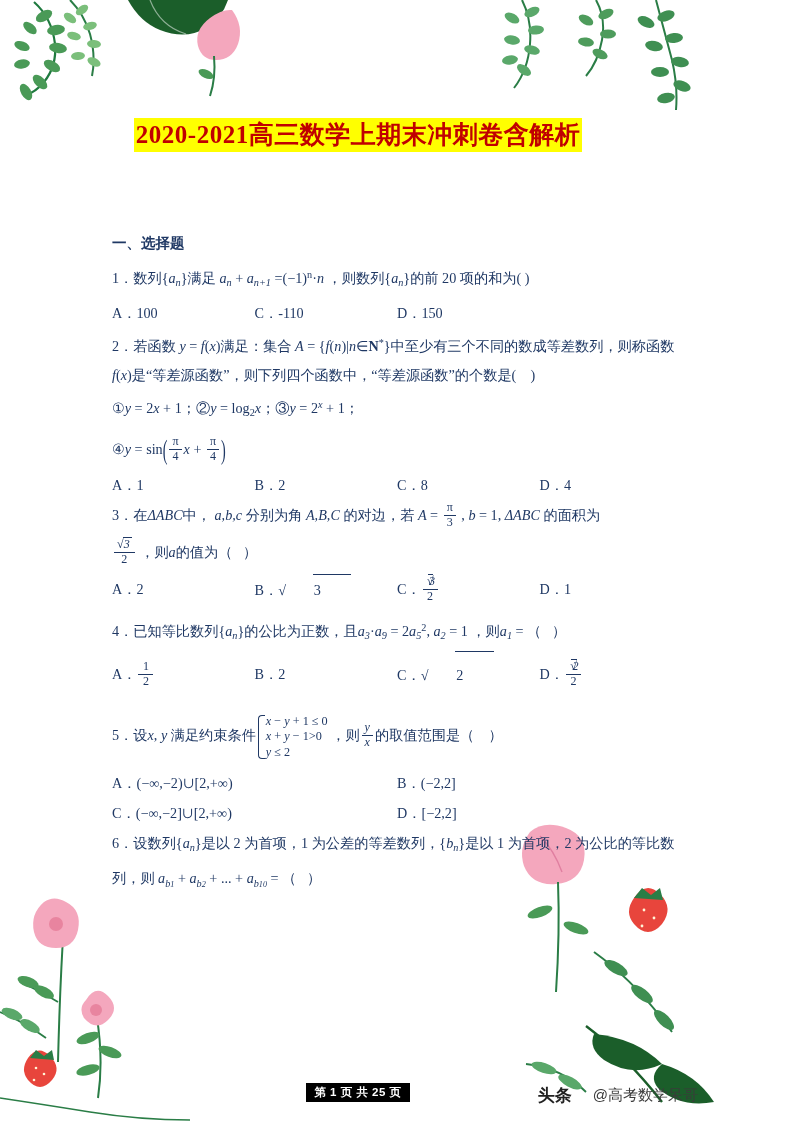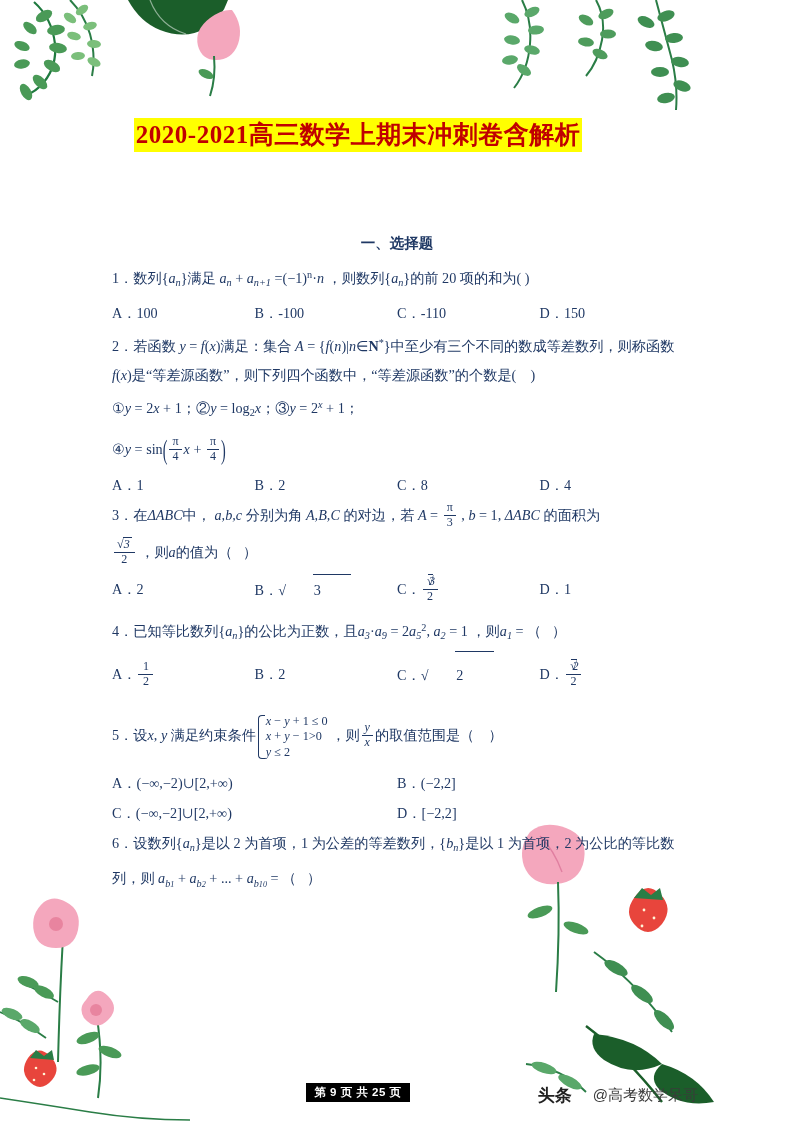--- a/index.html
+++ b/index.html
@@ -45,21 +45,20 @@
     width:570px;
     color:#1f3864;
     font-size:14.2px;
     line-height:30px;
   }
   .sec-head{
     font-weight:bold;
     color:#1f3864;
     font-size:14.5px;
     margin-bottom:2px;
-    text-align:center;
   }
   .q{margin:0;}
   .qline{white-space:normal;}
   .opts{display:flex;}
   .opts span{display:inline-block;}
   .opt-4 span{width:25%;}
   .opt-2 span{width:50%;}
   i.v{font-style:italic;font-family:"Liberation Serif",serif;}
   .sub{font-size:0.72em;vertical-align:-0.32em;font-style:italic;}
   .sup{font-size:0.72em;vertical-align:0.45em;font-style:italic;}
@@ -251,21 +250,20 @@
   <div class="content">
 
     <div class="sec-head">一、选择题</div>
 
     <div class="q">
       <div class="qline">
         1．数列<span class="v">{<i class="v">a</i><span class="sub">n</span>}</span>满足 <i class="v">a</i><span class="sub">n</span> + <i class="v">a</i><span class="sub">n+1</span> =<span style="font-style:normal;">(</span>−1<span style="font-style:normal;">)</span><span class="supn">n</span>·<i class="v">n</i> ，则数列<span>{<i class="v">a</i><span class="sub">n</span>}</span>的前 20 项的和为( )
       </div>
       <div class="opts opt-4">
         <span>A．100</span>
-        <span>B．-100</span>
         <span>C．-110</span>
         <span>D．150</span>
       </div>
     </div>
 
     <div class="q">
       <div class="qline">
         2．若函数 <i class="v">y</i> = <i class="v">f</i>(<i class="v">x</i>)满足：集合 <i class="v">A</i> = {<i class="v">f</i>(<i class="v">n</i>)|<i class="v">n</i>∈<b style="font-style:normal;">N</b><span class="supn">*</span>}中至少有三个不同的数成等差数列，则称函数 <i class="v">f</i>(<i class="v">x</i>)是“等差源函数”，则下列四个函数中，“等差源函数”的个数是(&nbsp;&nbsp;&nbsp;&nbsp;)
       </div>
       <div class="qline">
@@ -325,21 +323,21 @@
 
     <div class="q">
       <div class="qline">
         6．设数列<span>{<i class="v">a</i><span class="sub">n</span>}</span>是以 2 为首项，1 为公差的等差数列，<span>{<i class="v">b</i><span class="sub">n</span>}</span>是以 1 为首项，2 为公比的等比数列，则 <i class="v">a</i><span class="sub">b<span style="font-size:0.8em;">1</span></span> + <i class="v">a</i><span class="sub">b<span style="font-size:0.8em;">2</span></span> + ... + <i class="v">a</i><span class="sub">b<span style="font-size:0.8em;">10</span></span> = （&nbsp;&nbsp;&nbsp;）
       </div>
     </div>
 
   </div>
 
   <div class="footer">
-    <span class="pagenum">第 9 页 共 25 页</span>
+    <span class="pagenum">第 1 页 共 25 页</span>
   </div>
 
   <div class="watermark">
     <span class="wm-logo">头条</span>
     <span class="wm-at">@高考数学呆哥</span>
   </div>
 
 </div>
 
 </body></html>

